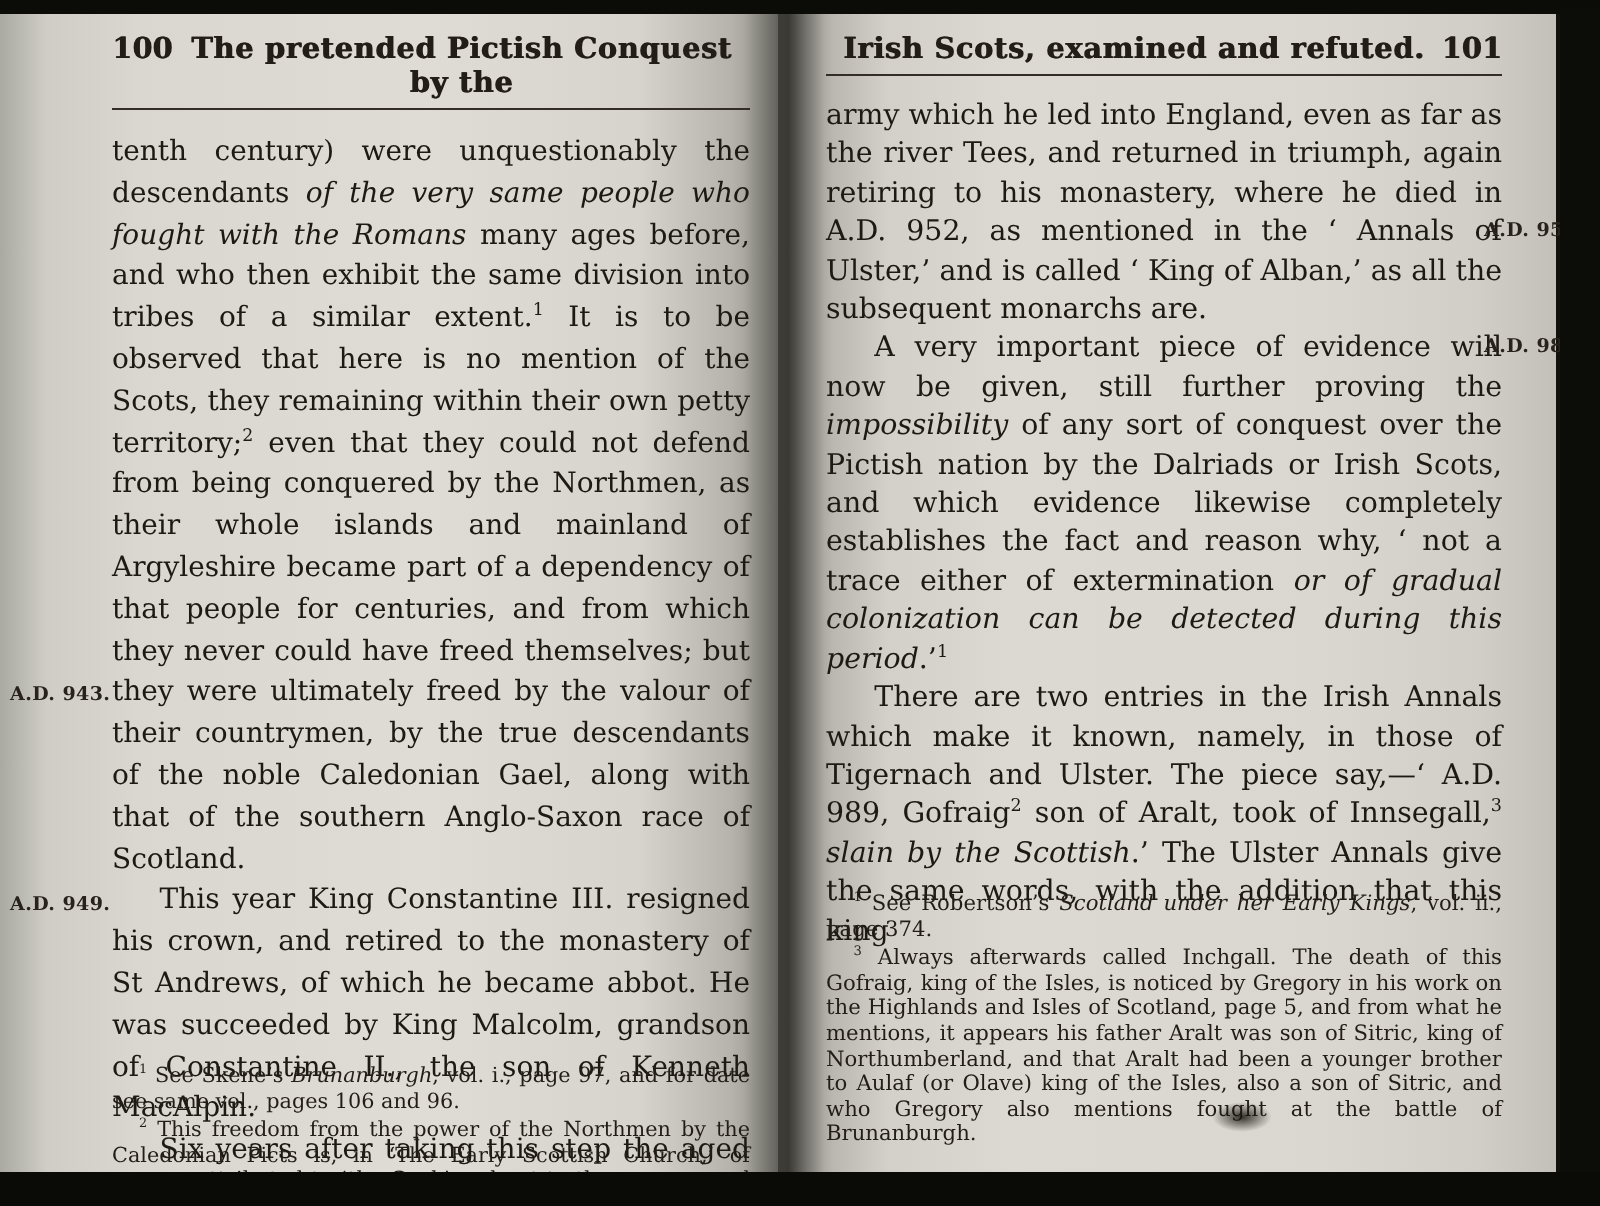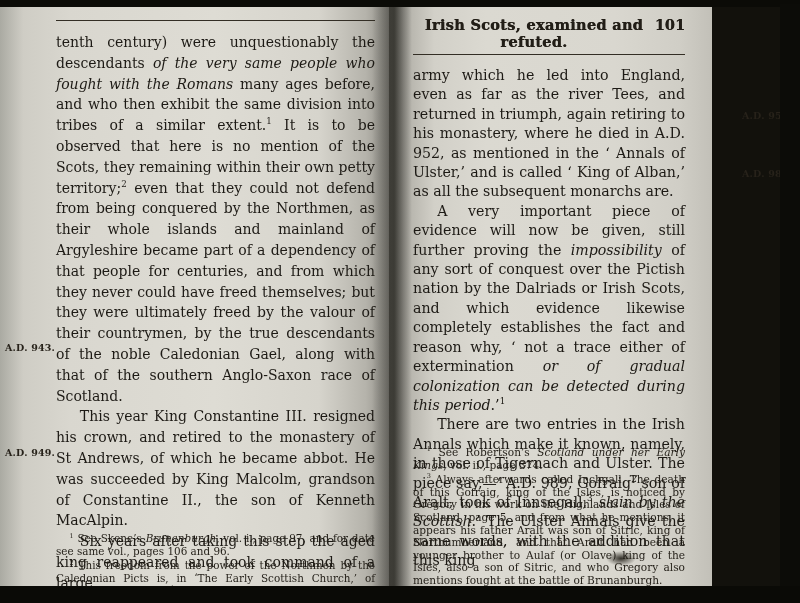--- a/index.html
+++ b/index.html
@@ -7,21 +7,21 @@
     position:relative; width:800px; height:603px; overflow:hidden;
     background:#12110c;
     font-family:"DejaVu Serif", serif;
   }
   .page { position:absolute; top:6px; height:592px; overflow:hidden; color:#1d1a15; }
   .page-left {
     left:0; width:389px;
     background:linear-gradient(90deg,#aaaaa2 0%,#cfcdc5 6%,#d9d7cf 18%,#dedcd4 55%,#d6d4cc 82%,#b5b3ab 94%,#8c8a84 100%);
   }
   .page-right {
-    left:389px; width:323px;
+    left:389px; width:389px;
     background:linear-gradient(90deg,#55534d 0%,#8a8882 3%,#b9b7af 7%,#d2d0c8 14%,#dbd9d1 30%,#d9d7cf 70%,#d0cec6 90%,#c2c0b8 100%);
   }
   .gutter {
     position:absolute; top:6px; left:372px; width:40px; height:592px; pointer-events:none;
     background:linear-gradient(90deg, rgba(16,16,10,0) 0%, rgba(16,16,10,0.30) 40%, rgba(16,16,10,0.55) 55%, rgba(16,16,10,0.22) 78%, rgba(16,16,10,0) 100%);
     z-index:3;
   }
   .band-top    { position:absolute; top:0; left:0; width:800px; height:7px;  background:#0b0b07; z-index:4; }
   .band-bottom { position:absolute; left:0; top:586px; width:800px; height:17px; background:#0a0a06; z-index:4; }
   .band-right  { position:absolute; top:4px; left:780px; width:20px; height:586px; background:#0c0c08; z-index:4; }
@@ -60,20 +60,24 @@
     background:radial-gradient(ellipse at center, rgba(22,19,12,0.85) 0%, rgba(22,19,12,0) 70%);
   }
 </style>
 </head>
 <body>
 
 <div class="scan">
 
   <div class="page page-left">
     <div class="inner-left">
+      <div class="header">
+        <span class="pagenum">100</span>
+        <span class="running-title">The pretended Pictish Conquest by the</span>
+      </div>
       <div class="rule"></div>
       <div class="body-text body-left">
         <p class="cont"><span>tenth century) were unquestionably the descendants </span><i>of the very same people who fought with the Romans</i><span> many ages before, and who then exhibit the same division into tribes of a similar extent.</span><sup>1</sup><span>  It is to be observed that here is no mention of the Scots, they remaining within their own petty territory;</span><sup>2</sup><span> even that they could not defend from being conquered by the Northmen, as their whole islands and mainland of Argyleshire became part of a dependency of that people for centuries, and from which they never could have freed themselves; but they were ultimately freed by the valour of their countrymen, by the true descendants of the noble Caledonian Gael, along with that of the southern Anglo-Saxon race of Scotland.</span></p>
         <p><span>This year King Constantine III. resigned his crown, and retired to the monastery of St Andrews, of which he became abbot.  He was succeeded by King Malcolm, grandson of Constantine II., the son of Kenneth MacAlpin.</span></p>
         <p><span>Six years after taking this step the aged king reappeared and took command of a large</span></p>
       </div>
     </div>
     <div class="footnotes fn-left">
       <p><sup>1</sup><span> See Skene’s </span><i>Brunanburgh</i><span>, vol. i., page 97, and for date see same vol., pages 106 and 96.</span></p>
       <p><sup>2</sup><span> This freedom from the power of the Northmen by the Caledonian Picts is, in ‘The Early Scottish Church,’ of course, attributed to ‘</span><i>the Gael</i><span>,’ and not to the courage and skill of the </span><i>Pictish Gael</i><span> and people </span><i>who extermination it</i><span>.—See page 303 of ‘The Early Scottish Church.’</span></p>

